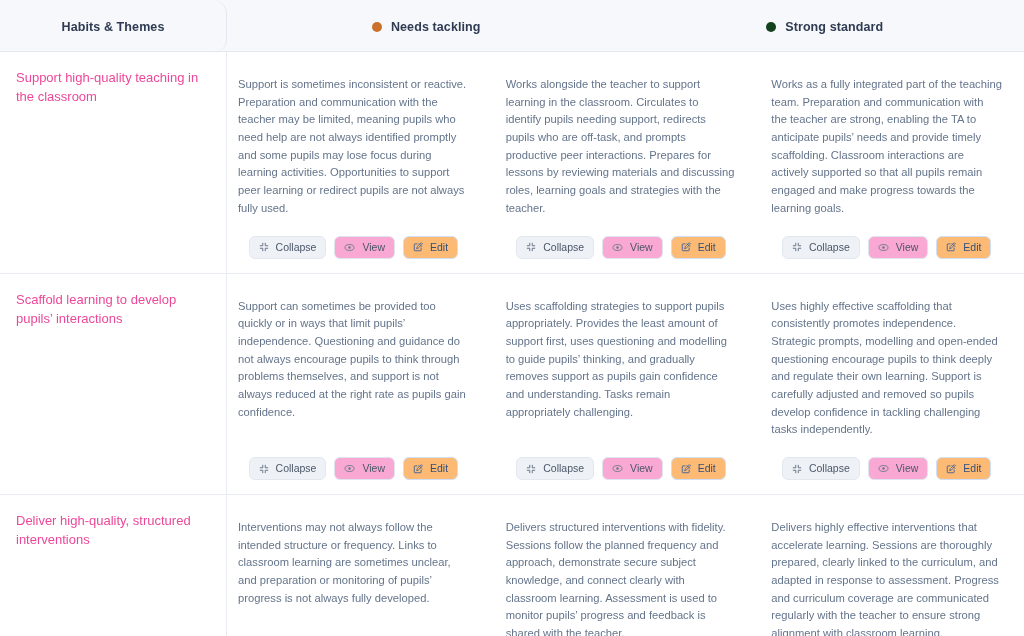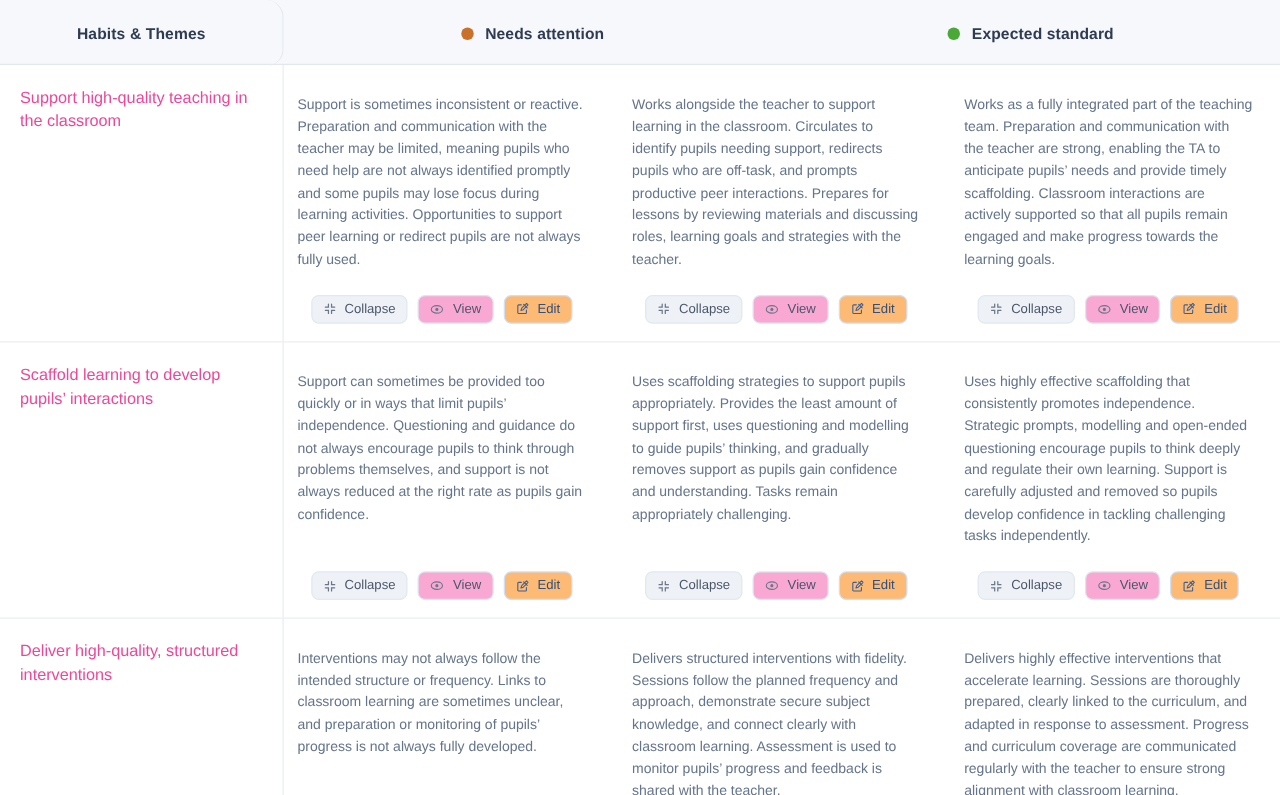--- a/index.html
+++ b/index.html
@@ -144,31 +144,31 @@
 <div class="matrix">
 
   <div class="matrix-header">
     <div class="hdr-cell hdr-habits">
       <span class="hdr-title">Habits &amp; Themes</span>
     </div>
 
     <div class="hdr-cell hdr-band">
       <div class="hdr-band-inner">
         <span class="dot" style="background:#c9712a"></span>
-        <span class="hdr-title">Needs attention</span>
-      </div>
-    </div>
+        <span class="hdr-title">Needs tackling</span>
+      </div>
+    </div>
+
 
     <div class="hdr-cell hdr-band">
       <div class="hdr-band-inner">
-        <span class="dot" style="background:#4aa836"></span>
-        <span class="hdr-title">Expected standard</span>
-      </div>
-    </div>
-
+        <span class="dot" style="background:#14421c"></span>
+        <span class="hdr-title">Strong standard</span>
+      </div>
+    </div>
   </div>
 
   <div class="matrix-row">
     <div class="cell-habit">
       <div class="habit-text">Support high-quality teaching in the classroom</div>
     </div>
 
     <div class="cell-band b1">
       <p class="band-text">Support is sometimes inconsistent or reactive. Preparation and communication with the teacher may be limited, meaning pupils who need help are not always identified promptly and some pupils may lose focus during learning activities. Opportunities to support peer learning or redirect pupils are not always fully used.</p>
       <div class="btn-row">

